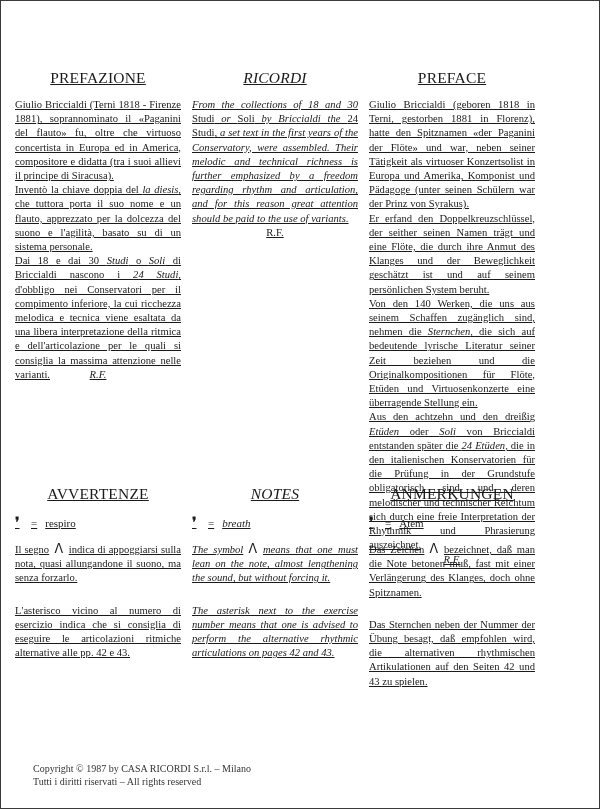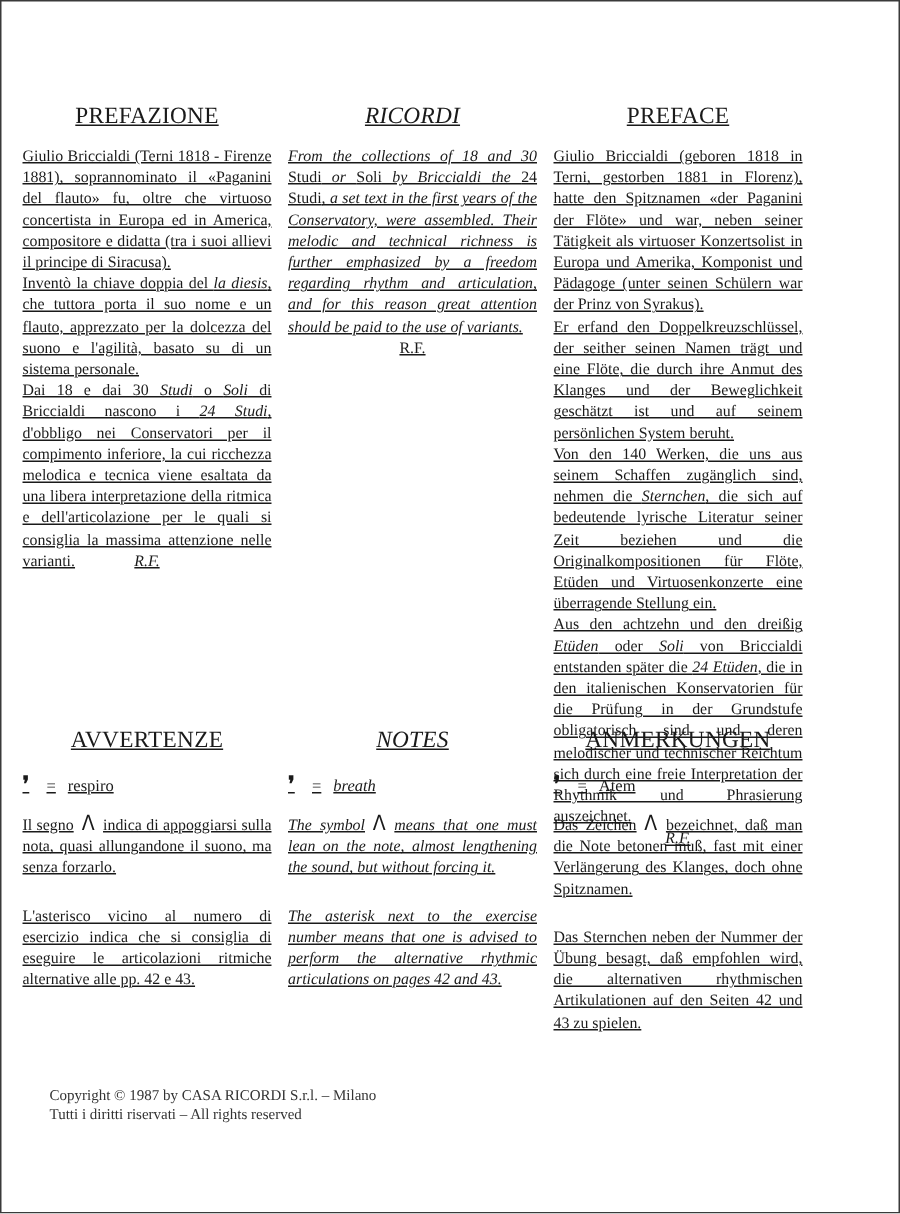--- a/index.html
+++ b/index.html
@@ -59,21 +59,21 @@
       font-family: "DejaVu Sans", sans-serif;
       font-size: 14px;
       line-height: 10px;
       margin: 0 5px;
       transform: scaleX(0.9);
     }
     .note-gap { height: 18px; }
     .footer {
       position: absolute;
       left: 32px;
-      top: 723px;
+      top: 761px;
       font-size: 10px;
       line-height: 13px;
       color: #333;
     }
   </style>
 </head>
 <body>
 
 <div class="page">
 

